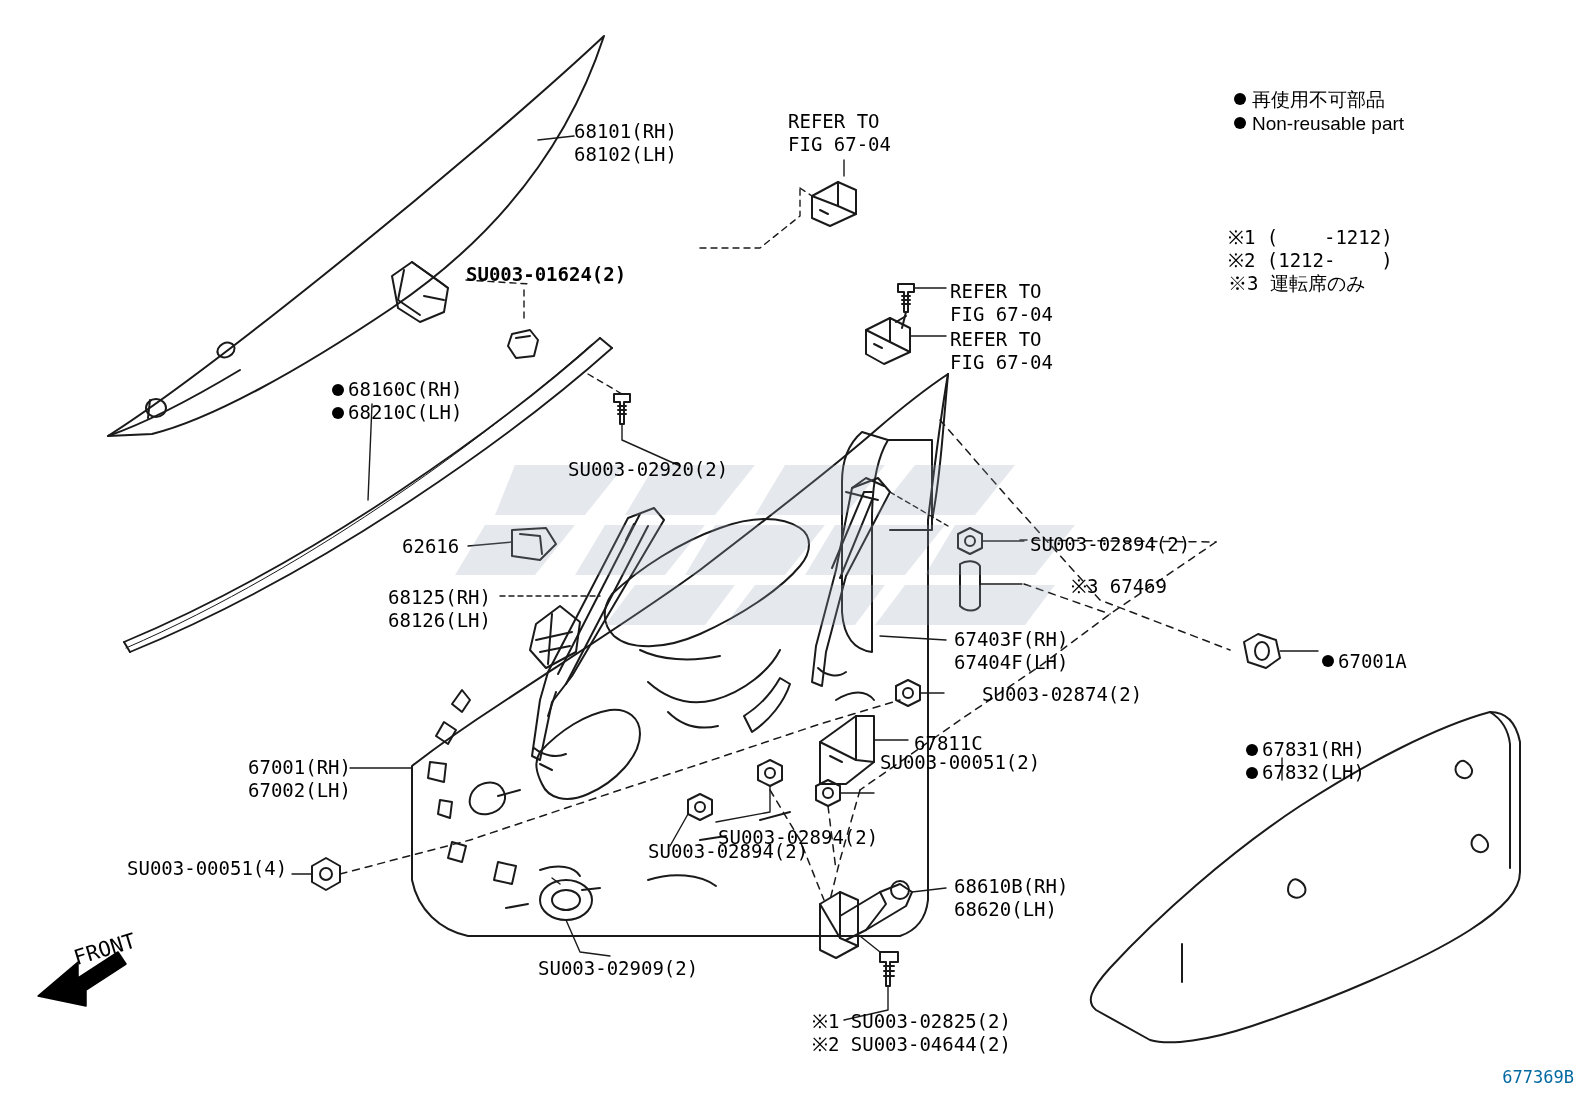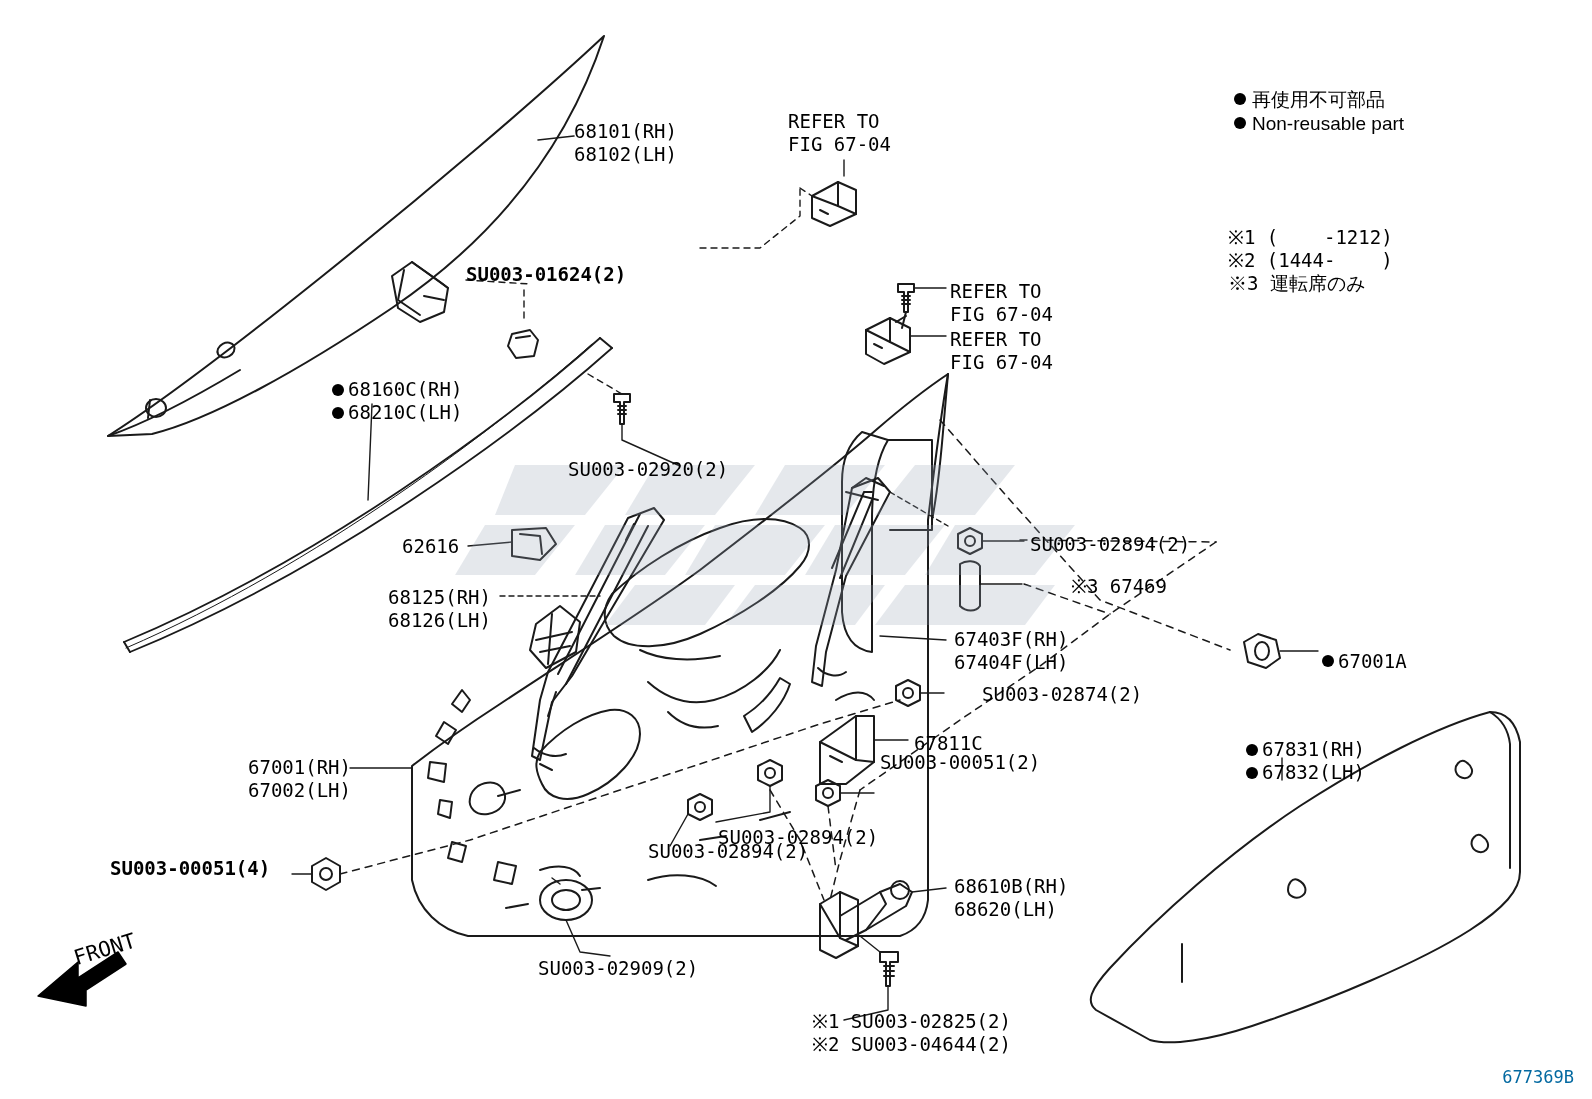--- a/index.html
+++ b/index.html
@@ -349,38 +349,38 @@
 
   <div class="lbl" style="left:248px; top:756px;"><span>67001(RH)</span>
 <span>67002(LH)</span></div>
 
   <div class="lbl" style="left:880px; top:751px;">SU003-00051(2)</div>
 
   <div class="lbl" style="left:718px; top:826px;">SU003-02894(2)</div>
 
   <div class="lbl" style="left:648px; top:840px;">SU003-02894(2)</div>
 
-  <div class="lbl" style="left:110px; top:857px;font-weight:bold;">SU003-00051(4)</div>
+  <div class="lbl" style="left:127px; top:857px;">SU003-00051(4)</div>
 
   <div class="lbl" style="left:954px; top:875px;"><span>68610B(RH)</span>
 <span>68620(LH)</span></div>
 
   <div class="lbl" style="left:538px; top:957px;">SU003-02909(2)</div>
 
   <div class="lbl" style="left:812px; top:1010px;"><span>※1 SU003-02825(2)</span>
 <span>※2 SU003-04644(2)</span></div>
 
   <div style="position:absolute; left:1234px; top:88px;">
     <div class="legend-text"><span class="dot"></span><span>再使用不可部品</span></div>
     <div class="legend-text"><span class="dot"></span><span>Non-reusable part</span></div>
   </div>
 
   <div style="position:absolute; left:1228px; top:226px;">
     <div class="lbl" style="position:relative; left:0; top:0;">※1 (    -1212)</div>
-    <div class="lbl" style="position:relative; left:0; top:0;">※2 (1444-    )</div>
+    <div class="lbl" style="position:relative; left:0; top:0;">※2 (1212-    )</div>
     <div class="lbl" style="position:relative; left:0; top:0;">※3 運転席のみ</div>
   </div>
 
   <div class="front-arrow-text">FRONT</div>
 
   <div class="corner-code">677369B</div>
 
 </div>
 
 </body></html>

